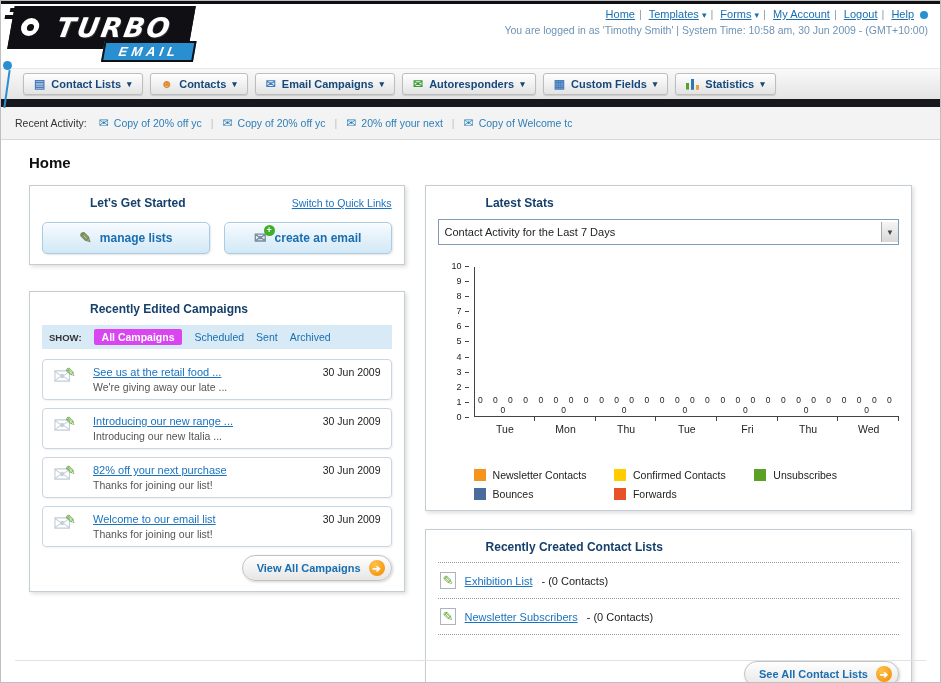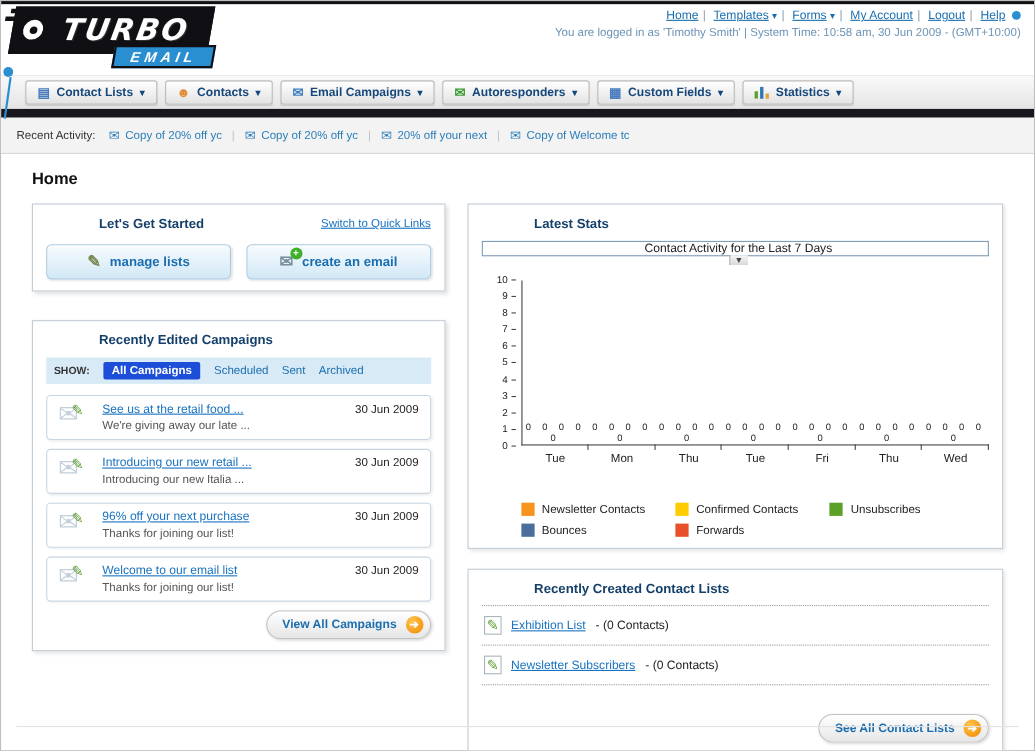--- a/index.html
+++ b/index.html
@@ -80,40 +80,40 @@
             box-shadow:inset 0 1px 0 #fff, 1px 1px 2px rgba(0,0,0,.1); }
   .gs-pencil { color:#7a8a55; font-size:15px; }
   .gs-env { color:#7a8ea0; font-size:15px; position:relative; }
   .plus-badge { position:absolute; right:-8px; top:-4px; width:11px; height:11px; border-radius:50%;
                 background:#3fae2a; color:#fff; font-size:9px; font-weight:bold; line-height:11px; text-align:center; }
 
   
   .show-bar { background:#d9eaf7; padding:4px 7px; display:flex; align-items:center; gap:12px; margin-top:9px; font-size:10.5px; }
   .show-label { font-weight:bold; color:#333; font-size:9.5px; }
   .show-tab { color:#1a6eb0; cursor:pointer; }
-  .show-tab.active { background:#1d4ed8; color:#fff; padding:2px 8px; border-radius:2px; font-weight:bold; }
+  .show-tab.active { background:#d946ef; color:#fff; padding:2px 8px; border-radius:2px; font-weight:bold; }
   .camp-list { margin-top:10px; }
   .camp-row { border:1px solid #c9d6e2; border-radius:4px; padding:6px 10px; display:flex; gap:10px;
               margin-bottom:8px; box-shadow:1px 1px 2px rgba(0,0,0,.06); align-items:flex-start; cursor:pointer; }
   .camp-icon { position:relative; width:30px; font-size:22px; color:#c3cfda; line-height:22px; }
   .camp-icon .overlay-pencil { position:absolute; left:12px; top:-4px; font-size:13px; color:#5a9e2f; }
   .camp-text { flex:1; }
   .camp-title { color:#1a73c0; font-size:11px; text-decoration:underline; }
   .camp-sub { color:#555; font-size:10.5px; margin-top:3px; }
   .camp-date { font-size:10.5px; color:#222; white-space:nowrap; }
   .btn-row-right { text-align:right; margin-top:4px; }
   .pill-btn { display:inline-flex; align-items:center; gap:8px; padding:4px 6px 4px 14px;
               background:linear-gradient(#ffffff,#e6e6e6); border:1px solid #c2c2c2; border-radius:14px;
               color:#1a6eb0; font-weight:bold; font-size:11px; cursor:pointer; box-shadow:1px 1px 3px rgba(0,0,0,.18); }
   .arrow-circle { width:16px; height:16px; border-radius:50%; background:radial-gradient(circle at 35% 30%, #ffc24a, #f08a00);
                   color:#fff; display:flex; align-items:center; justify-content:center; font-size:10px; }
 
   
-  .dropdown { margin-top:9px; border:1px solid #7f9db9; height:14px; display:flex; align-items:center;
-              justify-content:space-between; padding-left:6px; font-size:11px; color:#222; background:#fff; cursor:pointer;flex-direction:column; }
+  .dropdown { margin-top:9px; border:1px solid #7f9db9; height:26px; display:flex; align-items:center;
+              justify-content:space-between; padding-left:6px; font-size:11px; color:#222; background:#fff; cursor:pointer; }
   .dd-arrow { width:17px; height:20px; background:linear-gradient(#f5f5f5,#d8d8d8); border-left:1px solid #aaa;
               display:flex; align-items:center; justify-content:center; font-size:8px; color:#444; }
   .chart-wrap { position:relative; margin-top:22px; padding-left:36px; height:196px; }
   .plot { position:relative; height:150px; border-left:1px solid #444; border-bottom:1px solid #444; display:flex; }
   .y-axis { position:absolute; left:0; top:-5px; height:160px; width:32px; display:flex; flex-direction:column; justify-content:space-between; }
   .y-tick { font-size:9px; color:#222; text-align:right; padding-right:8px; position:relative; line-height:9px; }
   .y-tick::after { content:''; position:absolute; right:1px; top:4px; width:4px; height:1px; background:#444; }
   .day-group { flex:1; position:relative; }
   .day-group::after { content:''; position:absolute; right:0; bottom:-5px; width:1px; height:5px; background:#444; }
   .zeros { position:absolute; bottom:1px; width:100%; text-align:center; font-size:8.5px; color:#222; letter-spacing:4px; }
@@ -261,30 +261,30 @@
               <span class="camp-text">
                 <div class="camp-title">See us at the retail food ...</div>
                 <div class="camp-sub">We're giving away our late ...</div>
               </span>
               <span class="camp-date">30 Jun 2009</span>
             </div>
 
             <div class="camp-row">
               <span class="camp-icon"><span>✉</span><span class="overlay-pencil">✎</span></span>
               <span class="camp-text">
-                <div class="camp-title">Introducing our new retail ...</div>
+                <div class="camp-title">Introducing our new range ...</div>
                 <div class="camp-sub">Introducing our new Italia ...</div>
               </span>
               <span class="camp-date">30 Jun 2009</span>
             </div>
 
             <div class="camp-row">
               <span class="camp-icon"><span>✉</span><span class="overlay-pencil">✎</span></span>
               <span class="camp-text">
-                <div class="camp-title">96% off your next purchase</div>
+                <div class="camp-title">82% off your next purchase</div>
                 <div class="camp-sub">Thanks for joining our list!</div>
               </span>
               <span class="camp-date">30 Jun 2009</span>
             </div>
 
             <div class="camp-row">
               <span class="camp-icon"><span>✉</span><span class="overlay-pencil">✎</span></span>
               <span class="camp-text">
                 <div class="camp-title">Welcome to our email list</div>
                 <div class="camp-sub">Thanks for joining our list!</div>

